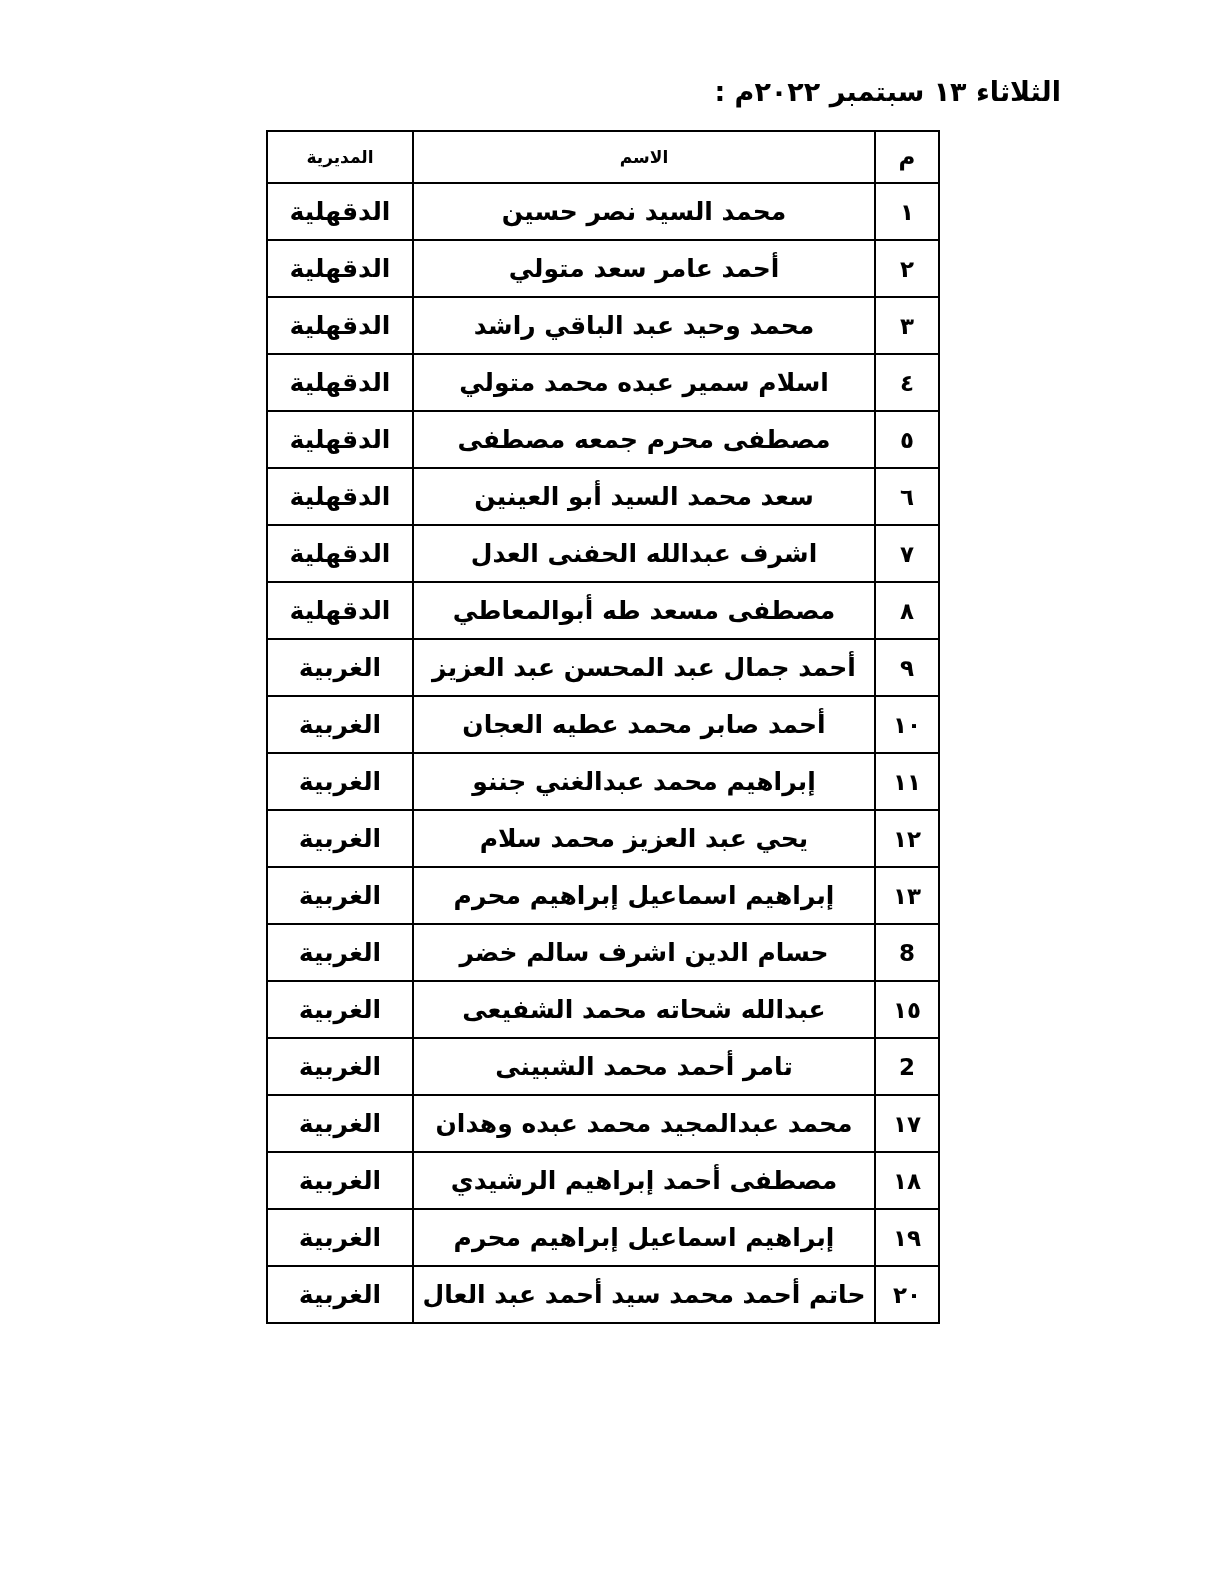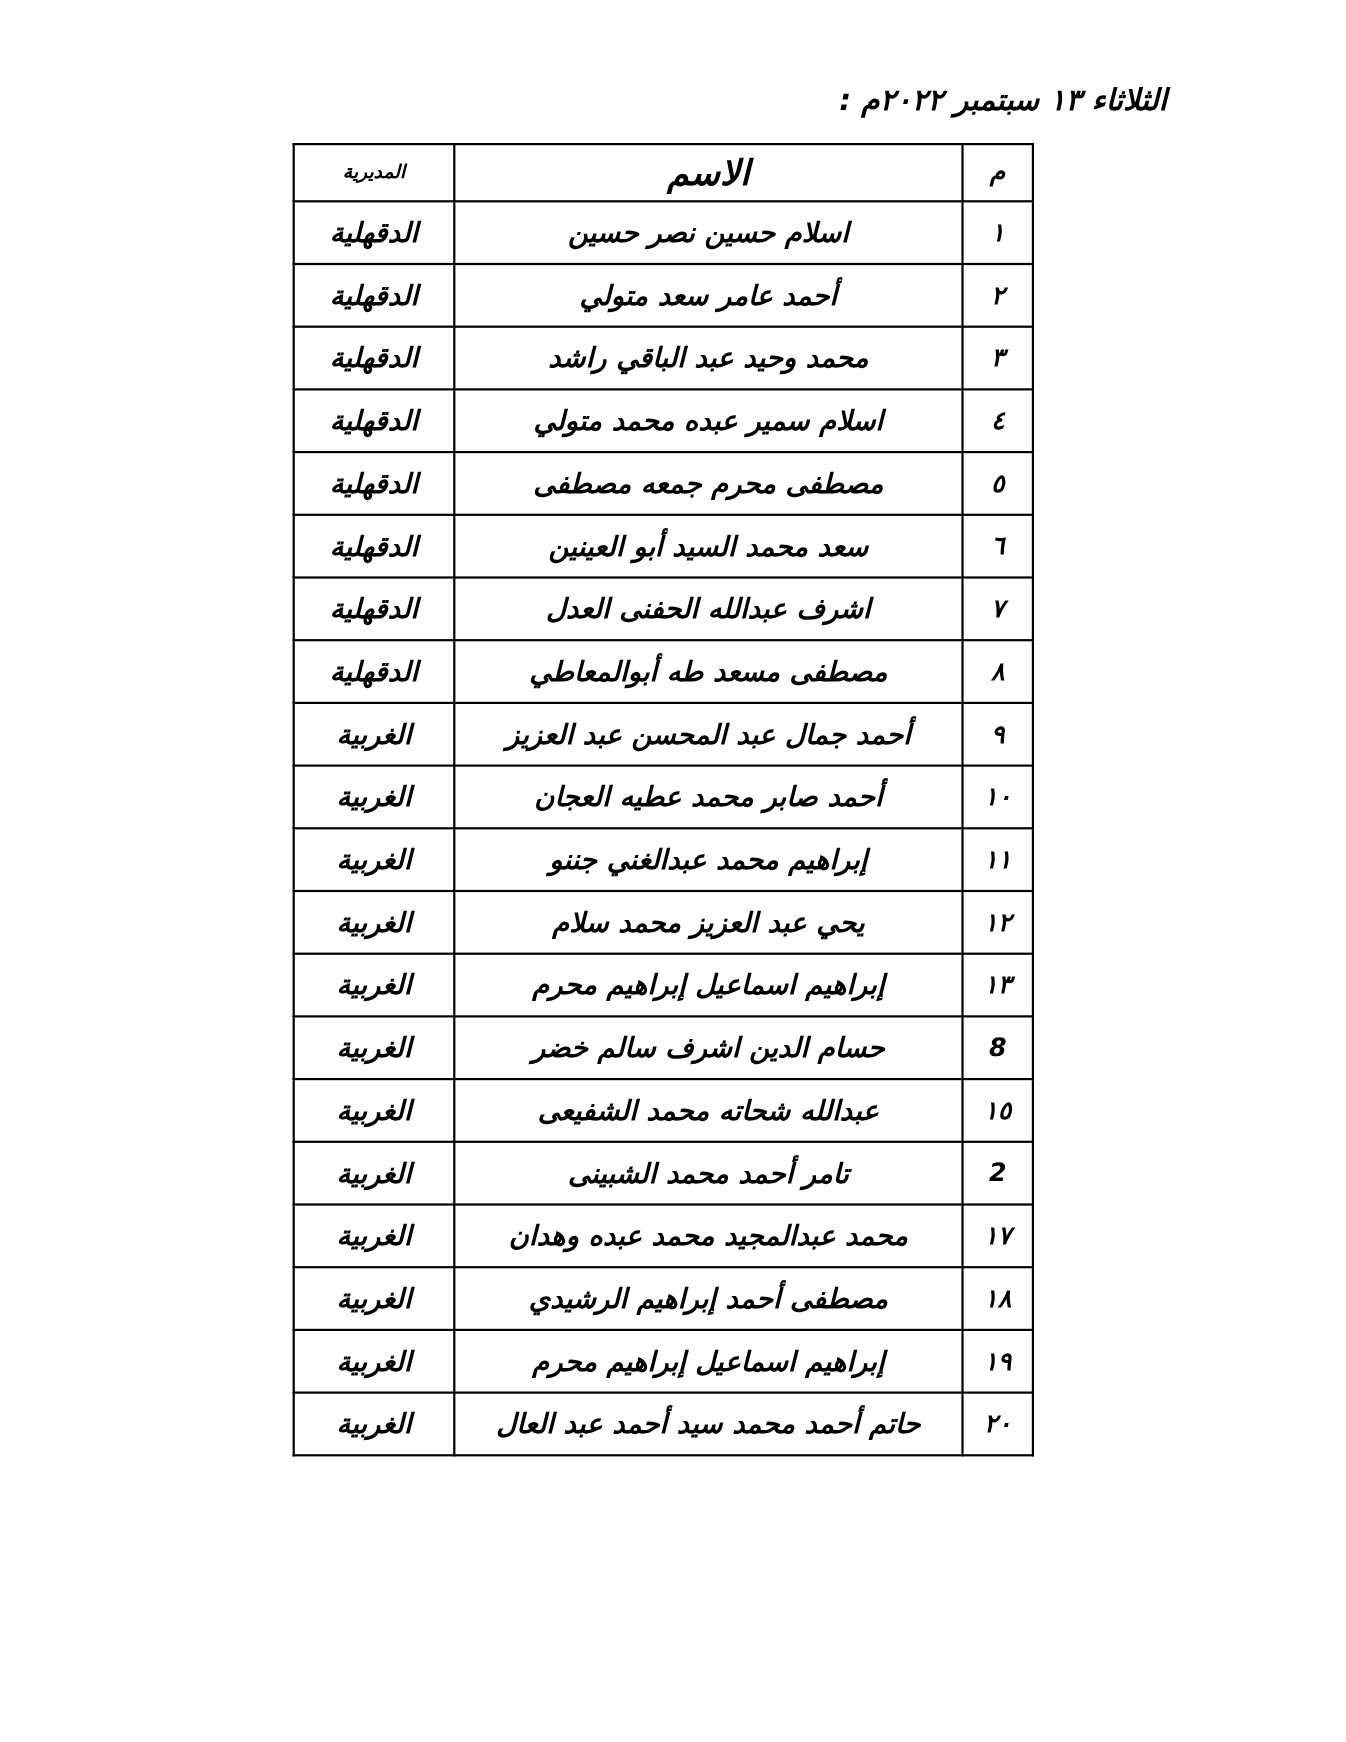--- a/index.html
+++ b/index.html
@@ -13,21 +13,20 @@
     font-family: "DejaVu Sans", sans-serif;
     color: #000000;
     direction: rtl;
   }
   .page {
     position: relative;
     width: 1224px;
     height: 1584px;
     background: #ffffff;
     overflow: hidden;
-    font-style: italic;
   }
   .date-line {
     position: absolute;
     top: 76px;
     right: 163px;
     font-size: 27px;
     font-weight: bold;
     white-space: nowrap;
   }
   table.roster {
@@ -45,21 +44,21 @@
   table.roster td {
     border: 2px solid #000000;
     text-align: center;
     vertical-align: middle;
     padding: 2px 6px;
     overflow: hidden;
   }
   table.roster thead tr { height: 52px; }
   table.roster tbody tr { height: 57px; }
   th.h-number { font-size: 23px; font-weight: bold; vertical-align: top; padding-top: 8px; }
-  th.h-name { font-size: 32px; font-weight: bold; vertical-align: middle; }
+  th.h-name { font-size: 17px; font-weight: bold; vertical-align: middle; }
   th.h-directorate { font-size: 17px; font-weight: bold; vertical-align: top; padding-top: 4px; }
   td.c-number { font-size: 23px; font-weight: bold; }
   td.c-name { font-size: 25px; font-weight: bold; white-space: nowrap; }
   td.c-directorate { font-size: 25px; font-weight: bold; white-space: nowrap; }
 </style>
 </head>
 <body>
 
 <div class="page">
 
@@ -74,21 +73,21 @@
     <thead>
       <tr>
         <th class="h-number">م</th>
         <th class="h-name">الاسم</th>
         <th class="h-directorate">المديرية</th>
       </tr>
     </thead>
     <tbody>
   <tr>
     <td class="c-number">١</td>
-    <td class="c-name">اسلام حسين نصر حسين</td>
+    <td class="c-name">محمد السيد نصر حسين</td>
     <td class="c-directorate">الدقهلية</td>
   </tr>
 
   <tr>
     <td class="c-number">٢</td>
     <td class="c-name">أحمد عامر سعد متولي</td>
     <td class="c-directorate">الدقهلية</td>
   </tr>
 
   <tr>

